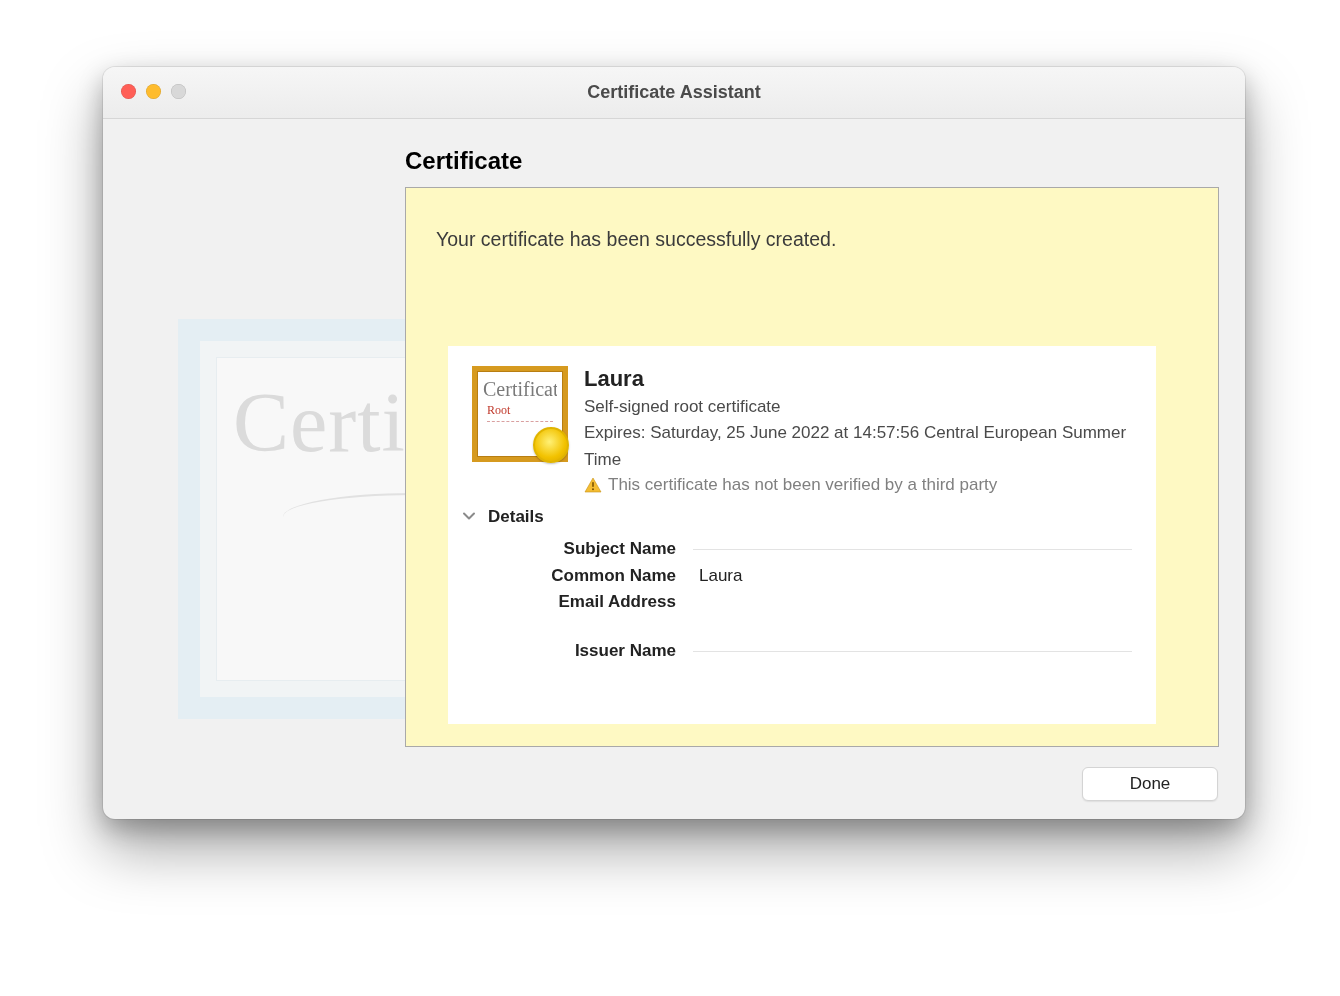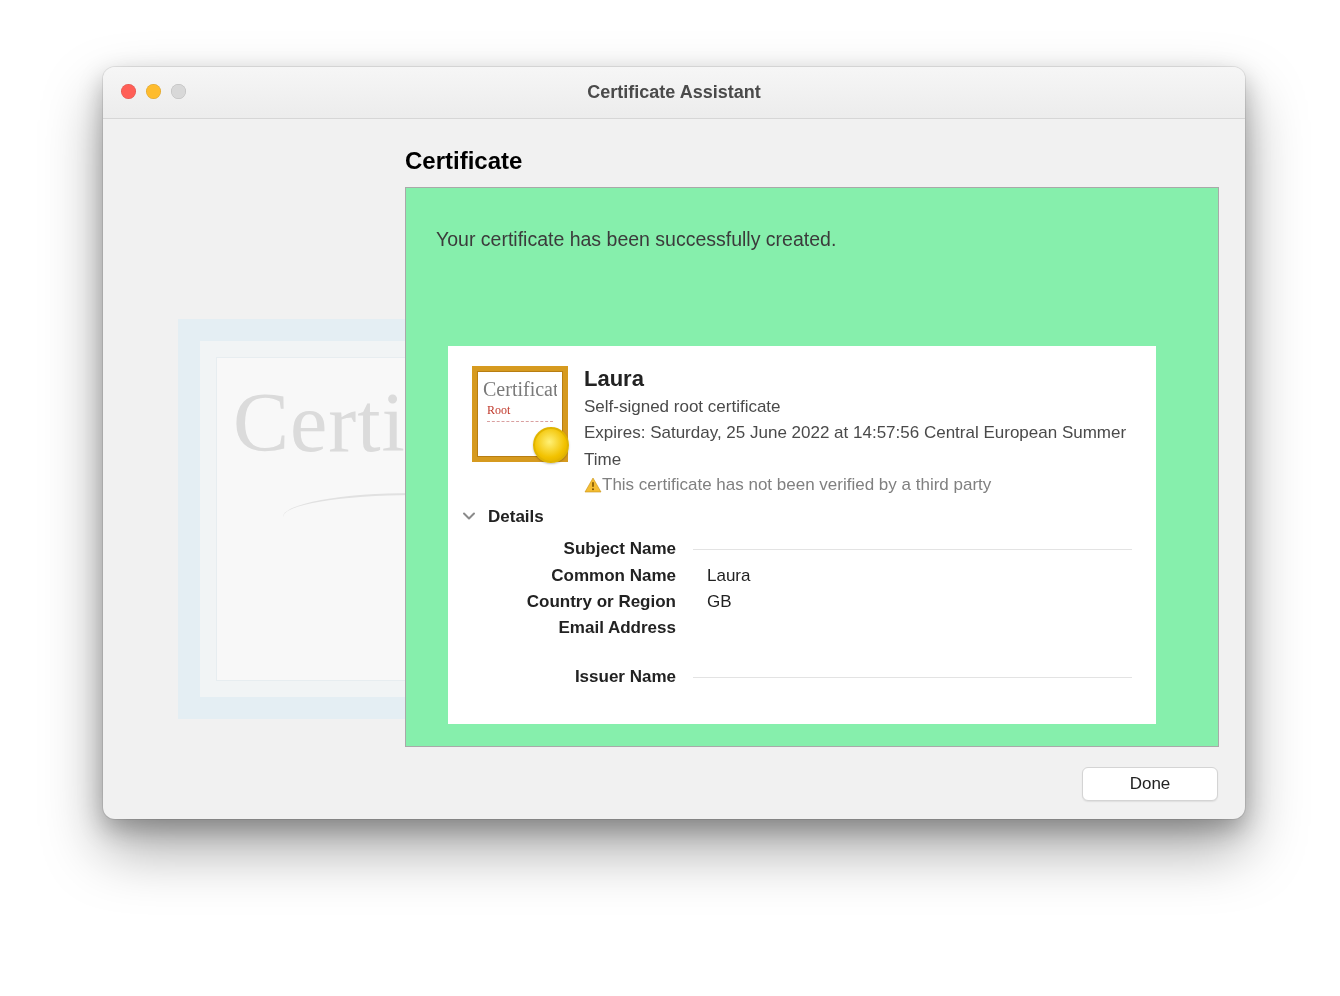--- a/index.html
+++ b/index.html
@@ -71,21 +71,21 @@
     color: #000;
   }
 
   .box {
     position: absolute;
     left: 302px;
     top: 68px;
     width: 814px;
     height: 560px;
     border: 1px solid #a9a9a9;
-    background: #86efac;
+    background: #fef9c3;
   }
 
   .summary {
     position: absolute;
     left: 30px;
     top: 40px;
     font-size: 19.5px;
     color: #3b3b3b;
   }
 
@@ -198,20 +198,21 @@
     margin-bottom: 2px;
   }
   .cert-sub {
     font-size: 17px;
     color: #4a4a4a;
     line-height: 1.55;
   }
   .warn-row {
     display: flex;
     align-items: center;
+    gap: 6px;
     margin-top: 2px;
   }
   .warn-text {
     font-size: 17px;
     color: #808080;
   }
 
   .disclosure-row {
     display: flex;
     align-items: flex-start;
@@ -245,21 +246,21 @@
     color: #222;
     padding: 4px 0;
   }
   .section-rule {
     flex: 1 1 auto;
     height: 0;
     border-top: 1px solid #e3e3e3;
   }
   .kv {
     display: flex;
-    gap: 31px;
+    gap: 23px;
     padding: 3px 0;
   }
   .kv .k {
     flex: 0 0 204px;
     text-align: right;
     font-size: 17px;
     font-weight: 600;
     color: #222;
   }
   .kv .v {
@@ -355,24 +356,20 @@
         <div class="kv-section">
           <div class="section-title-row">
             <div class="section-title">Subject Name</div>
             <div class="section-rule"></div>
           </div>
           <div class="kv">
             <div class="k">Common Name</div>
             <div class="v">Laura</div>
           </div>
           <div class="kv">
-            <div class="k">Country or Region</div>
-            <div class="v">GB</div>
-          </div>
-          <div class="kv">
             <div class="k">Email Address</div>
           </div>
         </div>
 
         <div class="kv-section" style="margin-top:18px">
           <div class="section-title-row">
             <div class="section-title">Issuer Name</div>
             <div class="section-rule"></div>
           </div>
         </div>

